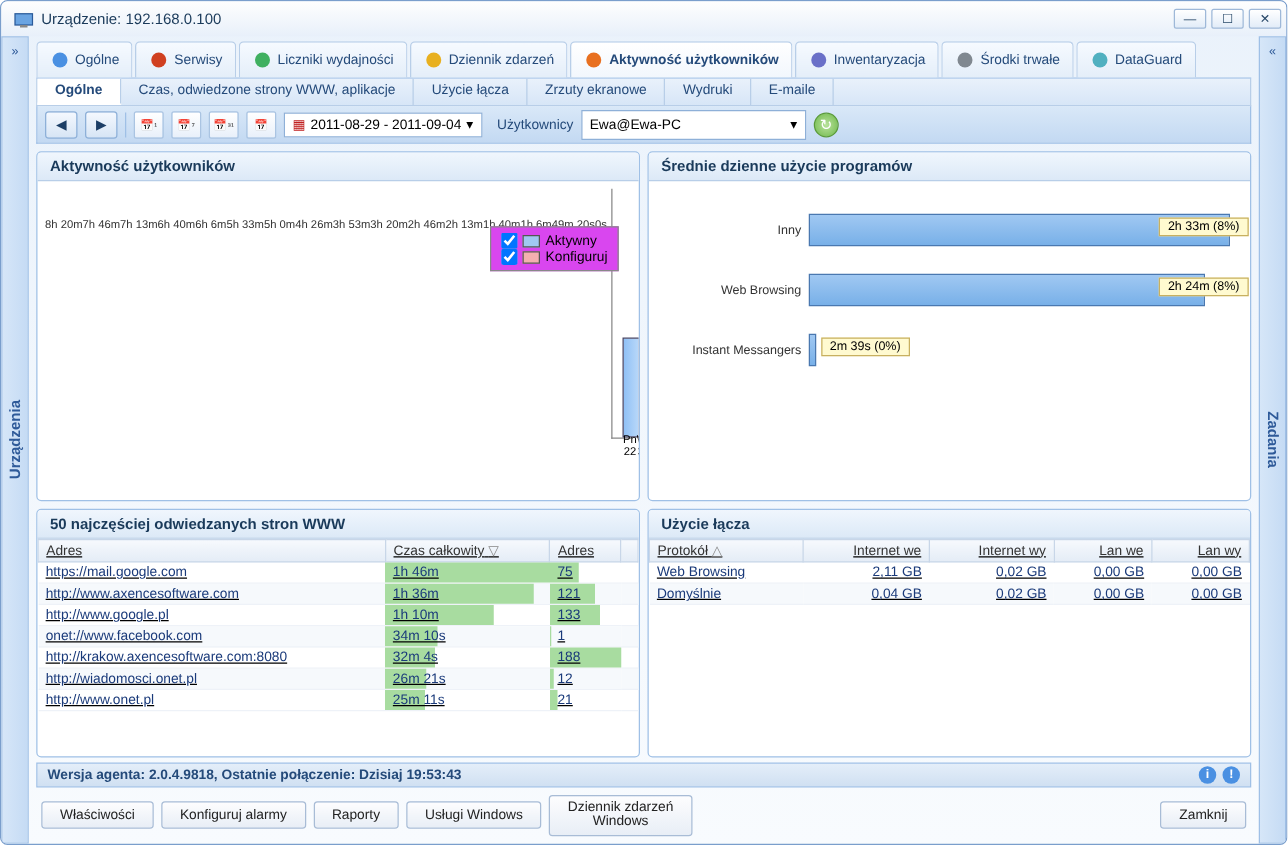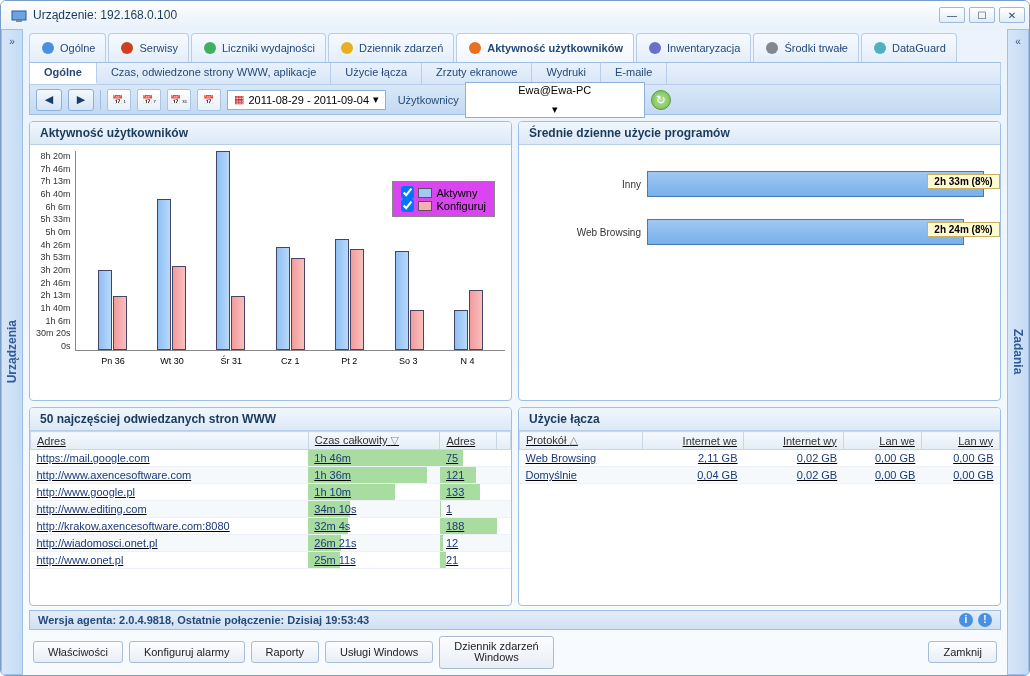--- a/index.html
+++ b/index.html
@@ -20,43 +20,43 @@
 .top-tab { display: flex; align-items: center; gap: 4px; padding: 0 10px; border: 1px solid #b8cee8; border-bottom: none; background: linear-gradient(#f6faff,#e4eef9); border-radius: 4px 4px 0 0; margin-right: 2px; color: #244a7a; cursor: pointer; font-size: 11px; }
 .top-tab.active { background: linear-gradient(#fff,#f2f7fd); font-weight: bold; }
 .top-tab .ticon { width: 16px; height: 16px; }
 .sub-tabs { display: flex; height: 22px; background: linear-gradient(#e9f1fb,#d7e6f7); border: 1px solid #b8cee8; border-top: none; }
 .sub-tab { padding: 3px 14px; border-right: 1px solid #b8cee8; color: #244a7a; cursor: pointer; }
 .sub-tab.active { background: #fff; font-weight: bold; border-bottom: 2px solid #fff; }
 .toolbar { height: 30px; background: linear-gradient(#d9e8f8,#c3d9f2); border: 1px solid #9fc0e6; border-top: none; display: flex; align-items: center; padding: 0 6px; gap: 6px; }
 .nav-btn { width: 26px; height: 22px; background: linear-gradient(#f4f8fe,#d7e5f5); border: 1px solid #8eb0d8; border-radius: 3px; display: flex; align-items: center; justify-content: center; cursor: pointer; color: #1c3e66; }
 .cal-btn { width: 24px; height: 22px; border: 1px solid #aac4e2; background: linear-gradient(#fff,#e8f0fa); border-radius: 2px; display: flex; align-items: center; justify-content: center; font-size: 9px; cursor: pointer; }
 .date-box { height: 20px; background: #fff; border: 1px solid #8eb0d8; padding: 1px 6px; display: flex; align-items: center; gap: 4px; font-size: 11px; }
-.user-select { height: 36px; min-width: 180px; background: #fff; border: 1px solid #8eb0d8; padding: 1px 6px; display: flex; align-items: center; justify-content: space-between; flex-direction: column; }
+.user-select { height: 24px; min-width: 180px; background: #fff; border: 1px solid #8eb0d8; padding: 1px 6px; display: flex; align-items: center; justify-content: space-between; }
 .refresh-btn { width: 20px; height: 20px; border-radius: 10px; background: radial-gradient(circle,#b9e29c,#6eb84a); border: 1px solid #5a9a3a; cursor: pointer; display: flex; align-items: center; justify-content: center; color: #fff; font-size: 12px; }
 .panels { flex: 1; display: grid; grid-template-columns: 1fr 1fr; grid-template-rows: 280px 1fr; gap: 6px; margin-top: 6px; min-height: 0; }
 .panel { border: 1px solid #9fc0e6; border-radius: 4px; background: #fff; display: flex; flex-direction: column; overflow: hidden; }
 .panel-header { background: linear-gradient(#f0f6fd,#dce9f7); padding: 4px 10px; font-weight: bold; color: #1a3a5a; font-size: 12px; border-bottom: 1px solid #b8cee8; }
 .panel-body { flex: 1; padding: 6px; position: relative; overflow: hidden; }
 .chart1 { display: flex; height: 100%; }
-.yaxis { display: flex; flex-direction: column; justify-content: space-between; text-align: right; padding-right: 4px; font-size: 9px; color: #333; height: 200px; }
+.yaxis { display: flex; flex-direction: row; justify-content: space-between; text-align: right; padding-right: 4px; font-size: 9px; color: #333; height: 200px; margin-top: 23px; }
 .plot-area { flex: 1; position: relative; border-left: 1px solid #888; border-bottom: 1px solid #888; height: 200px; margin-bottom: 18px; }
 .legend { position: absolute; top: 30px; right: 10px; border: 1px solid #888; background: #d946ef; padding: 4px 8px; font-size: 11px; z-index: 5; }
 .legend-row { display: flex; align-items: center; gap: 4px; }
 .swatch { width: 14px; height: 10px; border: 1px solid #555; }
 .bars-container { position: absolute; bottom: 0; left: 0; right: 0; height: 100%; display: flex; align-items: flex-end; gap: 2px; padding: 0 8px; }
 .bar-group { flex: 1; display: flex; gap: 1px; align-items: flex-end; height: 100%; justify-content: center; }
 .bar { width: 14px; border: 1px solid #446; }
 .bar.blue { background: linear-gradient(to right,#8fc0f6,#b9d8f9); }
 .bar.pink { background: linear-gradient(to right,#f49a9a,#f8c0c0); }
 .xaxis { position: absolute; bottom: -16px; left: 0; right: 0; display: flex; padding: 0 8px; }
 .xlabel { flex: 1; text-align: center; font-size: 9px; }
 .hbar-chart { display: flex; flex-direction: column; gap: 22px; padding: 20px 10px 10px 4px; height: 100%; }
 .hbar-row { display: flex; align-items: center; gap: 6px; }
 .hbar-label { width: 112px; text-align: right; font-size: 10px; color: #333; }
-.hbar-track { flex: 1; position: relative; height: 26px; font-weight: bold; }
+.hbar-track { flex: 1; position: relative; height: 26px; }
 .hbar { height: 26px; background: linear-gradient(to bottom,#a0c8f2,#78b0e8); border: 1px solid #4a78b0; }
 .hbar-value { position: absolute; top: 3px; background: #fffad0; border: 1px solid #c8b060; padding: 1px 6px; font-size: 10px; white-space: nowrap; }
 .table { width: 100%; border-collapse: collapse; font-size: 11px; text-decoration: underline; }
 .table th { background: linear-gradient(#f6f9fd,#e4ecf6); border: 1px solid #c8d6e8; padding: 2px 6px; text-align: left; font-weight: normal; color: #333; }
 .table td { padding: 2px 6px; border-bottom: 1px solid #eef2f8; color: #1a3a7a; }
 .table tr:nth-child(even) td { background: #f6f9fc; }
 .barcell { position: relative; }
 .barcell .fill { position: absolute; top: 0; left: 0; bottom: 0; background: #a8dca0; z-index: 0; }
 .barcell span { position: relative; z-index: 1; }
 .scroll-wrap { overflow-y: auto; height: 100%; }
@@ -184,21 +184,21 @@
                   <div>6h 6m</div>
                   <div>5h 33m</div>
                   <div>5h 0m</div>
                   <div>4h 26m</div>
                   <div>3h 53m</div>
                   <div>3h 20m</div>
                   <div>2h 46m</div>
                   <div>2h 13m</div>
                   <div>1h 40m</div>
                   <div>1h 6m</div>
-                  <div>30m 20s</div>
+                  <div>49m 20s</div>
                   <div>0s</div>
                 </div>
               <div class="plot-area" id="plot-area">
                 <div class="legend">
                   <div class="legend-row">
                       <input type="checkbox" checked="" style="">
                       <div class="swatch" style="background:#a0c8f2"></div>
                       <span>Aktywny</span>
                     </div>
                   <div class="legend-row">
@@ -231,21 +231,21 @@
                     <div class="bar-group">
                       <div class="bar blue" style="height: 50%;"></div>
                       <div class="bar pink" style="height: 20%;"></div>
                     </div>
                     <div class="bar-group">
                       <div class="bar blue" style="height: 20%;"></div>
                       <div class="bar pink" style="height: 30%;"></div>
                     </div>
                   </div>
                 <div class="xaxis" id="xaxis">
-                    <div class="xlabel">Pn 36</div>
+                    <div class="xlabel">Pn 22</div>
                     <div class="xlabel">Wt 30</div>
                     <div class="xlabel">Śr 31</div>
                     <div class="xlabel">Cz 1</div>
                     <div class="xlabel">Pt 2</div>
                     <div class="xlabel">So 3</div>
                     <div class="xlabel">N 4</div>
                   </div>
               </div>
             </div>
           </div>
@@ -262,20 +262,27 @@
                     <div class="hbar-value" style="left: calc(82% + 4px);">2h 33m (8%)</div>
                   </div>
                 </div>
                 <div class="hbar-row">
                   <div class="hbar-label">Web Browsing</div>
                   <div class="hbar-track">
                     <div class="hbar" style="width: 94.1176%;"></div>
                     <div class="hbar-value" style="left: calc(82% + 4px);">2h 24m (8%)</div>
                   </div>
                 </div>
+                <div class="hbar-row">
+                  <div class="hbar-label">Instant Messangers</div>
+                  <div class="hbar-track">
+                    <div class="hbar" style="width: 1.73203%;"></div>
+                    <div class="hbar-value" style="left: calc(1.73203% + 4px);">2m 39s (0%)</div>
+                  </div>
+                </div>
               </div>
           </div>
         </div>
 
         <div class="panel">
           <div class="panel-header">50 najczęściej odwiedzanych stron WWW</div>
           <div class="panel-body" style="padding:0">
             <div class="scroll-wrap">
               <table class="table">
                 <thead>
@@ -299,21 +306,21 @@
                       <td class="barcell"><div class="fill" style="width:64%"></div><span>121</span></td>
                       <td></td>
                     </tr>
                     <tr>
                       <td>http://www.google.pl</td>
                       <td class="barcell"><div class="fill" style="width:66%"></div><span>1h 10m</span></td>
                       <td class="barcell"><div class="fill" style="width:71%"></div><span>133</span></td>
                       <td></td>
                     </tr>
                     <tr>
-                      <td>http://www.editing.com</td>
+                      <td>onet://www.facebook.com</td>
                       <td class="barcell"><div class="fill" style="width:32%"></div><span>34m 10s</span></td>
                       <td class="barcell"><div class="fill" style="width:1%"></div><span>1</span></td>
                       <td></td>
                     </tr>
                     <tr>
                       <td>http://krakow.axencesoftware.com:8080</td>
                       <td class="barcell"><div class="fill" style="width:30%"></div><span>32m 4s</span></td>
                       <td class="barcell"><div class="fill" style="width:100%"></div><span>188</span></td>
                       <td></td>
                     </tr>

